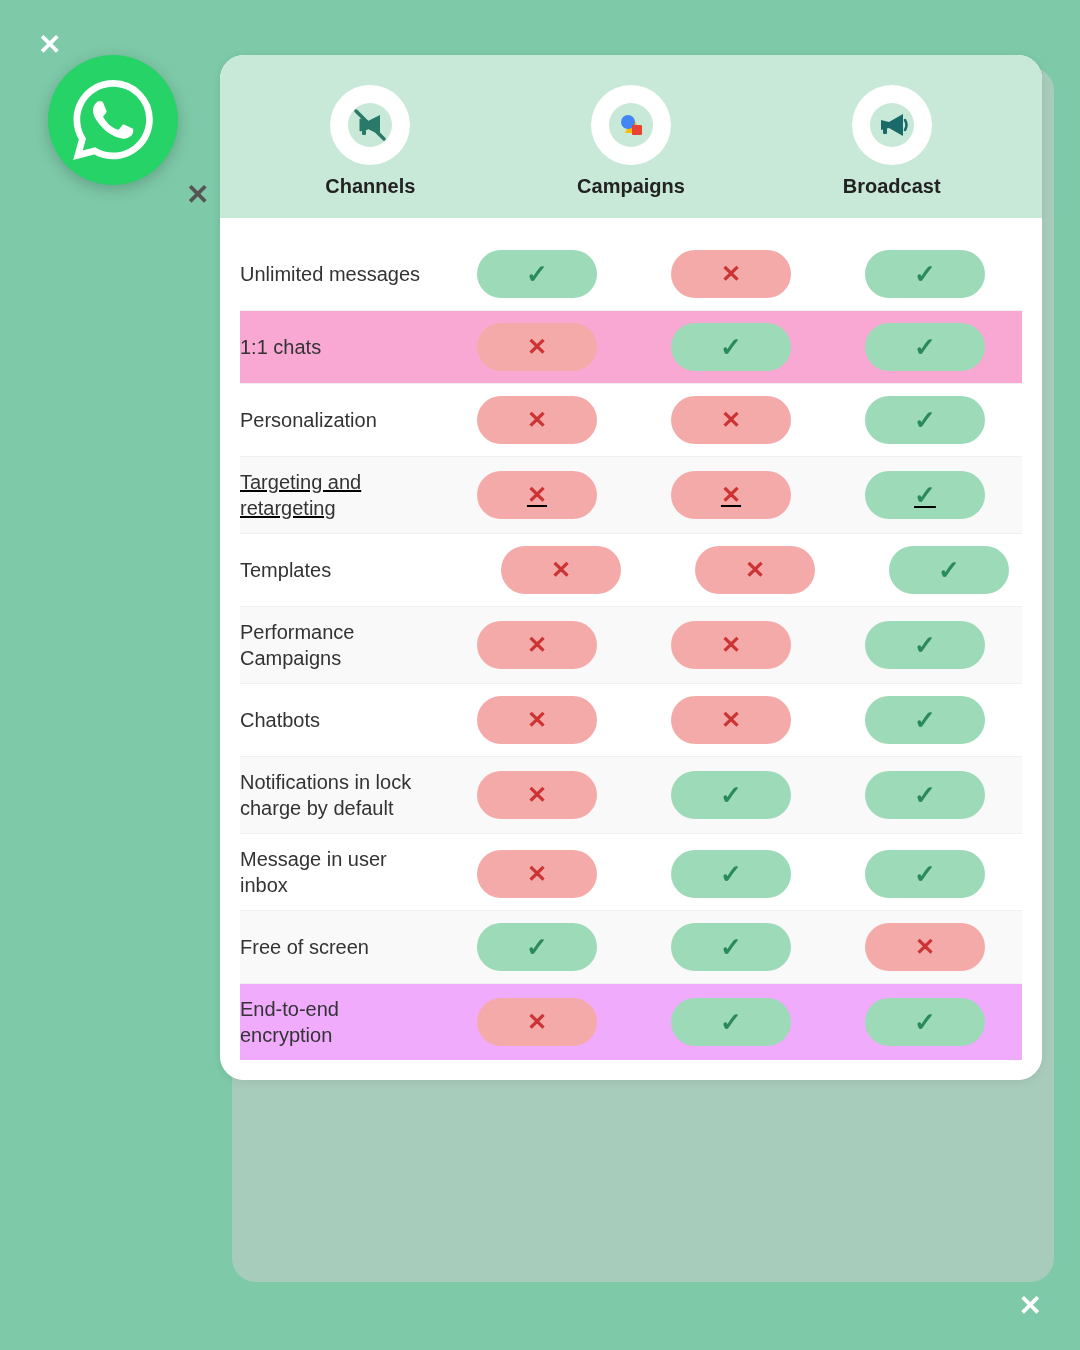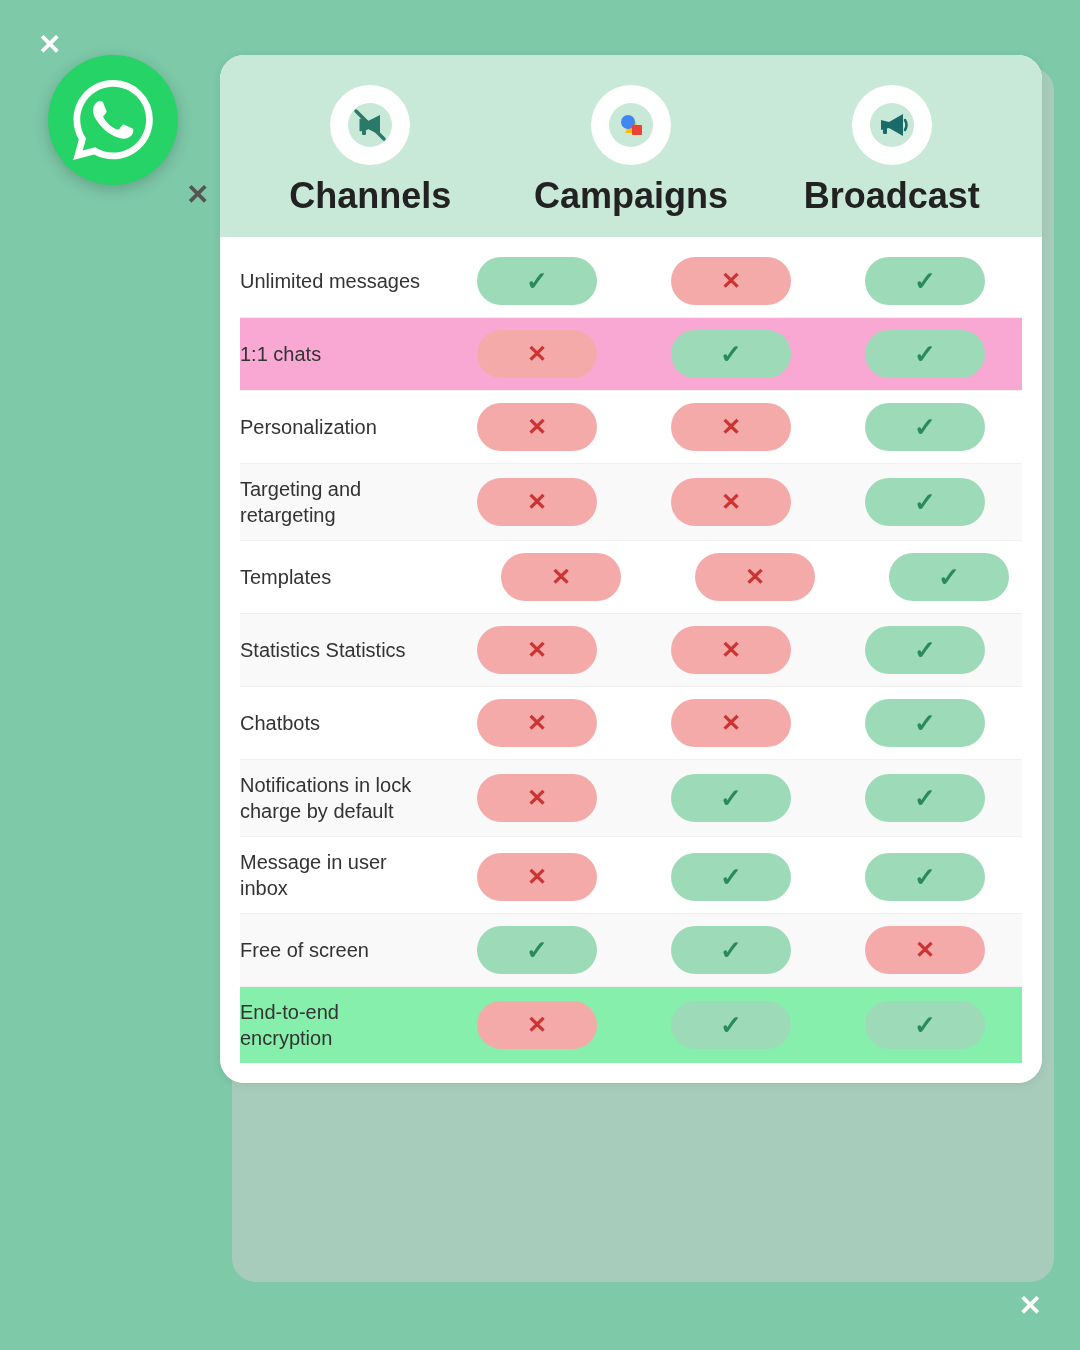--- a/index.html
+++ b/index.html
@@ -71,28 +71,28 @@
       width: 80px;
       height: 80px;
       background: white;
       border-radius: 50%;
       display: flex;
       align-items: center;
       justify-content: center;
     }
 
     .col-label {
-      font-size: 36px;
+      font-size: 20px;
       font-weight: 700;
       color: #222;
     }
 
     
     .table-body {
-      padding: 8px 20px 20px;
+      padding: 20px 20px 20px;
       background: white;
       border-radius: 0 0 24px 24px;
     }
 
     .table-row-item {
       display: flex;
       align-items: center;
       padding: 12px 0;
       border-bottom: 1px solid #f0f0f0;
     }
@@ -241,21 +241,21 @@
           <div class="badge-col">
             <div class="badge badge-red" style="font-size: 24px;">✕</div>
           </div>
           <div class="badge-col">
             <div class="badge badge-red" style="font-size: 24px;">✕</div>
           </div>
           <div class="badge-col">
             <div class="badge badge-green" style="font-size: 26px;">✓</div>
           </div>
         </div>
-        <div class="table-row-item" style="background: rgb(249, 249, 249);">
+        <div class="table-row-item" style="background: rgb(249, 249, 249); text-decoration: underline;">
           <span class="feature-label">Targeting and retargeting</span>
           <div class="badge-col">
             <div class="badge badge-red" style="font-size: 24px;">✕</div>
           </div>
           <div class="badge-col">
             <div class="badge badge-red" style="font-size: 24px;">✕</div>
           </div>
           <div class="badge-col">
             <div class="badge badge-green" style="font-size: 26px;">✓</div>
           </div>
@@ -266,21 +266,21 @@
             <div class="badge badge-red" style="font-size: 24px;">✕</div>
           </div>
           <div class="badge-col">
             <div class="badge badge-red" style="font-size: 24px;">✕</div>
           </div>
           <div class="badge-col">
             <div class="badge badge-green" style="font-size: 26px;">✓</div>
           </div>
         </div>
         <div class="table-row-item" style="background: rgb(249, 249, 249);">
-          <span class="feature-label">Statistics Statistics</span>
+          <span class="feature-label">Performance Campaigns</span>
           <div class="badge-col">
             <div class="badge badge-red" style="font-size: 24px;">✕</div>
           </div>
           <div class="badge-col">
             <div class="badge badge-red" style="font-size: 24px;">✕</div>
           </div>
           <div class="badge-col">
             <div class="badge badge-green" style="font-size: 26px;">✓</div>
           </div>
         </div>
@@ -325,21 +325,21 @@
           <div class="badge-col">
             <div class="badge badge-green" style="font-size: 26px;">✓</div>
           </div>
           <div class="badge-col">
             <div class="badge badge-green" style="font-size: 26px;">✓</div>
           </div>
           <div class="badge-col">
             <div class="badge badge-red" style="font-size: 24px;">✕</div>
           </div>
         </div>
-        <div class="table-row-item" style="background: #86efac;">
+        <div class="table-row-item" style="background: #f0abfc;">
           <span class="feature-label">End-to-end encryption</span>
           <div class="badge-col">
             <div class="badge badge-red" style="font-size: 24px;">✕</div>
           </div>
           <div class="badge-col">
             <div class="badge badge-green" style="font-size: 26px;">✓</div>
           </div>
           <div class="badge-col">
             <div class="badge badge-green" style="font-size: 26px;">✓</div>
           </div>

